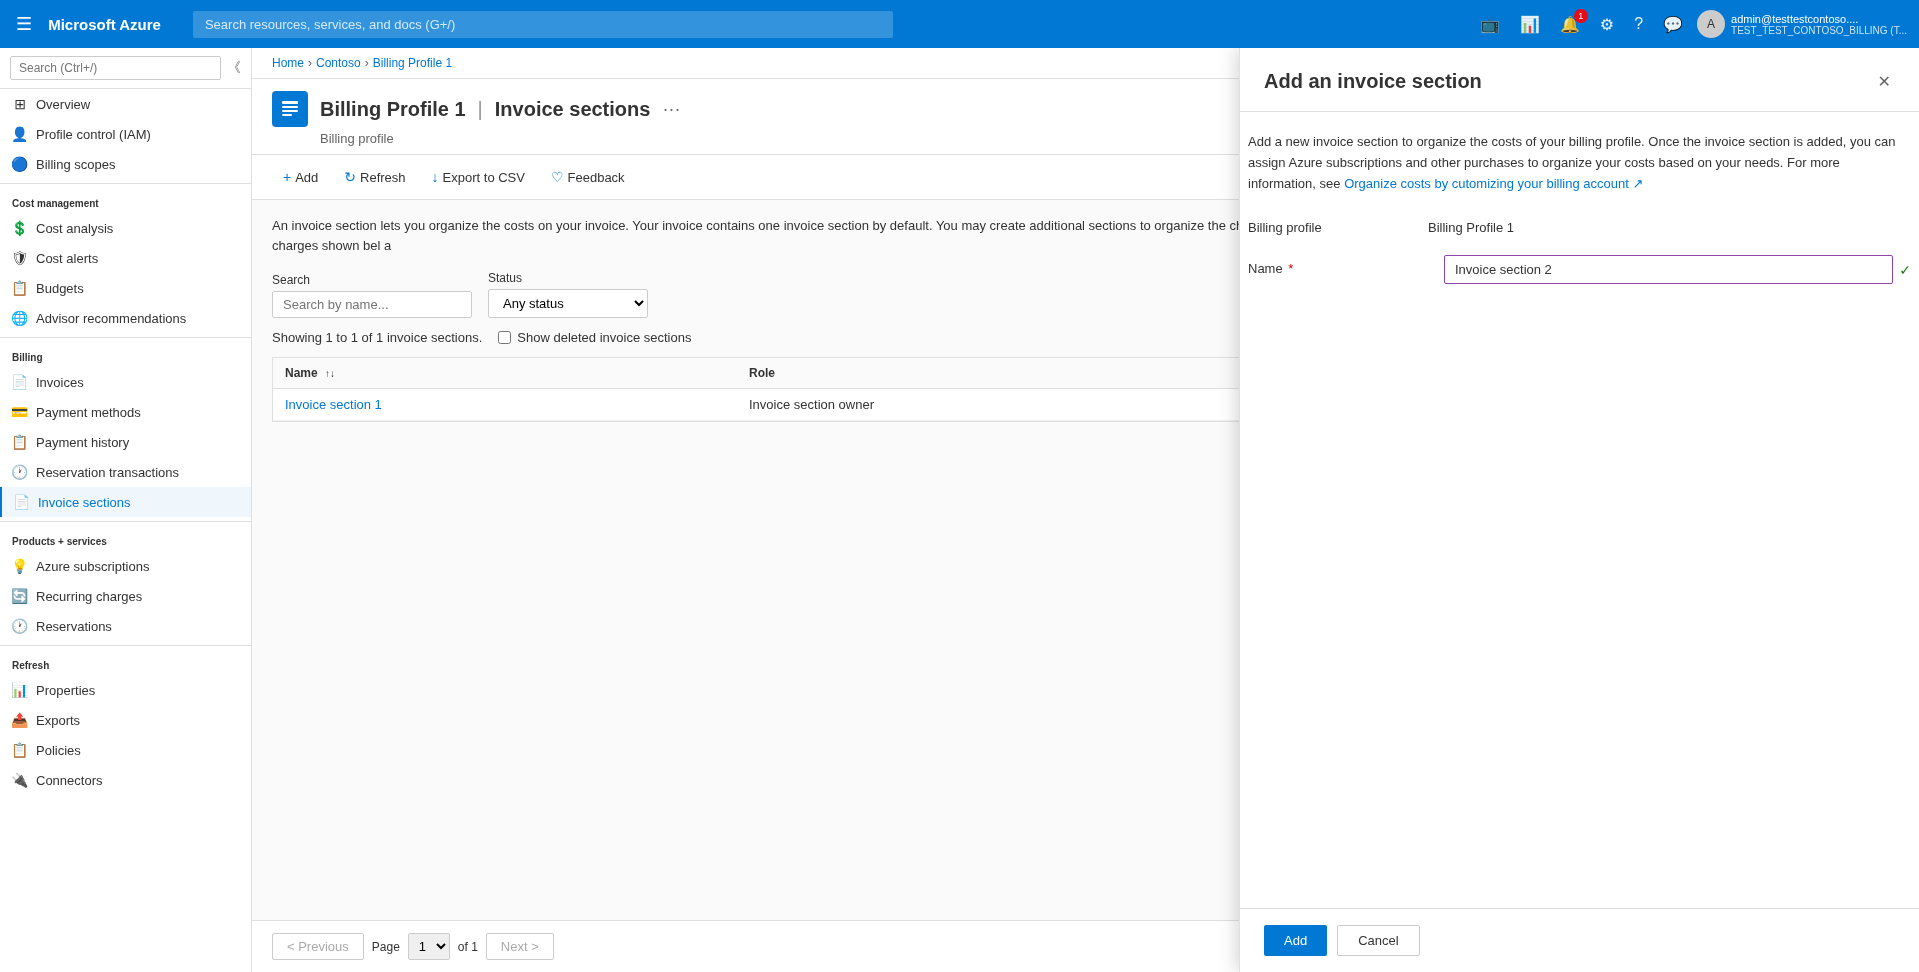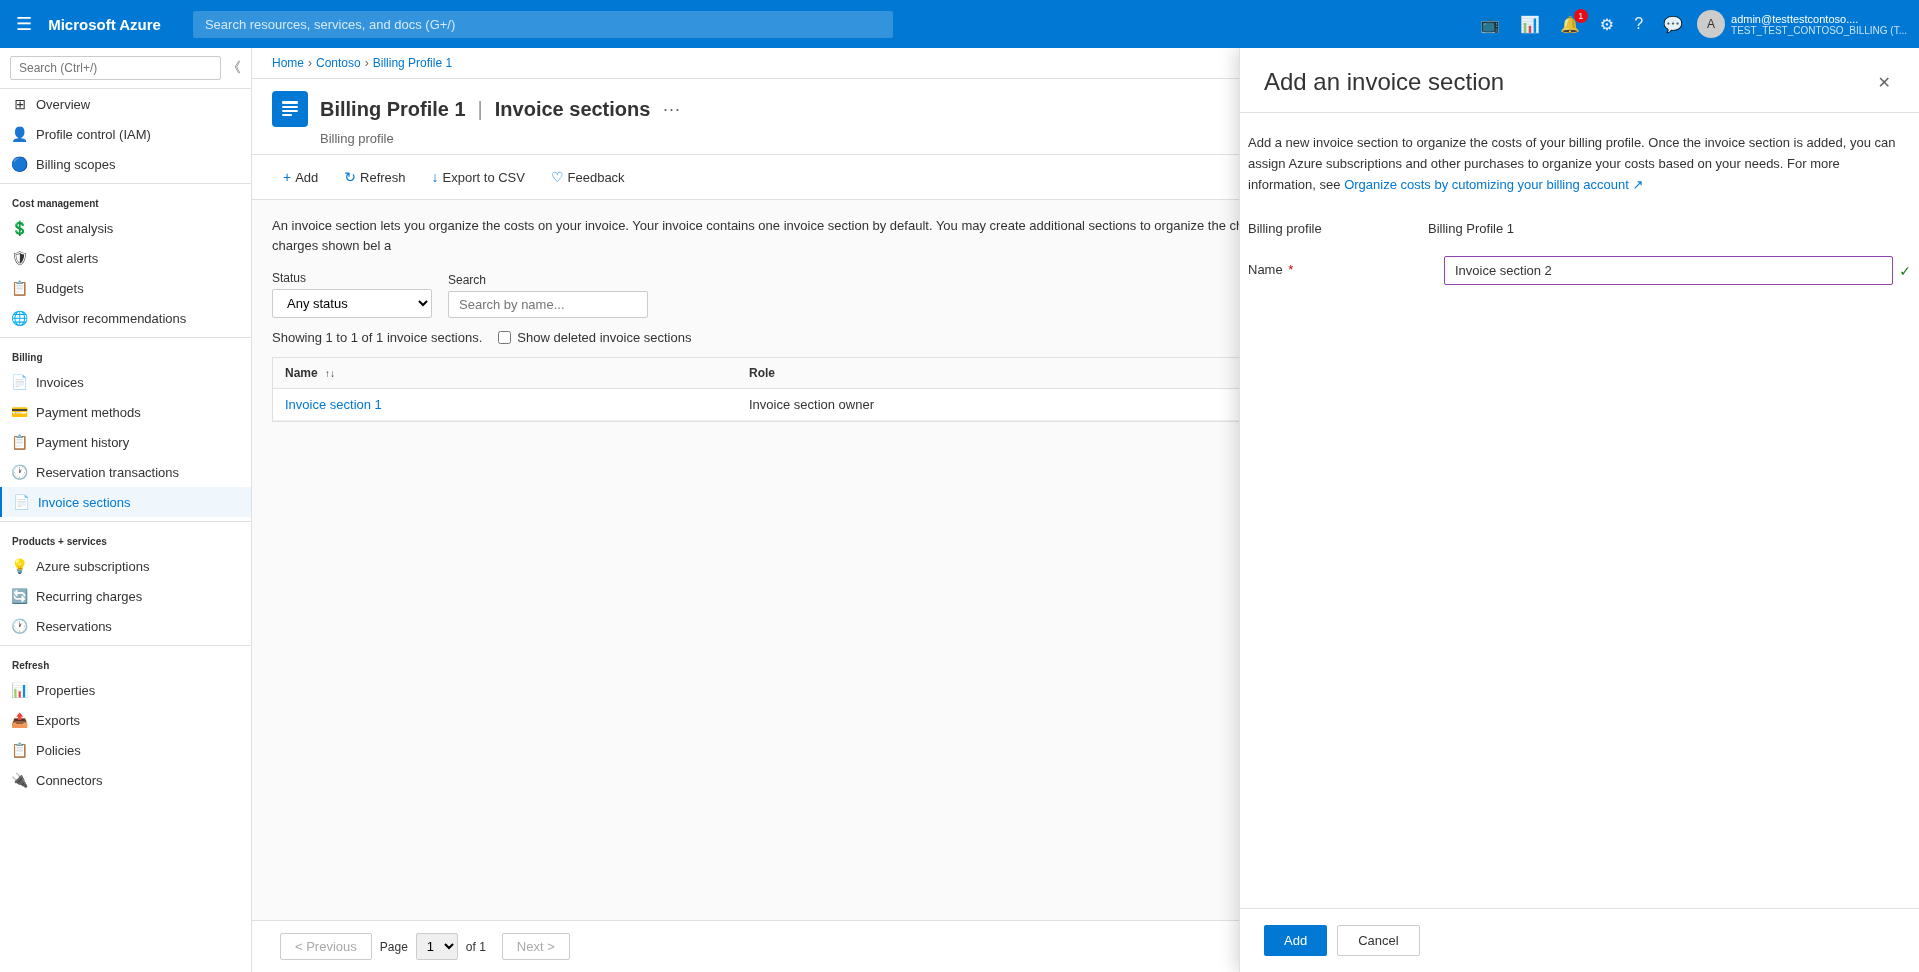--- a/index.html
+++ b/index.html
@@ -74,29 +74,29 @@
     
     .table-container { background: white; border: 1px solid #e0e0e0; }
     .data-table { width: 100%; border-collapse: collapse; }
     .data-table th { background: #fafafa; padding: 8px 12px; text-align: left; font-size: 12px; font-weight: 600; color: #333; border-bottom: 1px solid #e0e0e0; white-space: nowrap; cursor: pointer; }
     .data-table td { padding: 8px 12px; font-size: 13px; color: #333; border-bottom: 1px solid #f0f0f0; }
     .table-link { color: #0078d4; text-decoration: none; cursor: pointer; }
     .sort-icon { font-size: 10px; margin-left: 4px; }
 
     
     .pagination { display: flex; align-items: center; gap: 8px; padding: 12px 20px; background: white; border-top: 1px solid #e0e0e0; flex-shrink: 0; }
-    .pagination-btn { padding: 5px 14px; border: 1px solid #ccc; background: white; cursor: pointer; font-size: 13px; border-radius: 2px; margin-left: 8px; }
+    .pagination-btn { padding: 5px 14px; border: 1px solid #ccc; background: white; cursor: pointer; font-size: 13px; border-radius: 2px; }
     .pagination-btn:disabled { color: #aaa; cursor: default; }
     .pagination-text { font-size: 12px; color: #333; }
     .page-select { padding: 4px 6px; border: 1px solid #ccc; font-size: 13px; border-radius: 2px; }
 
     
     .panel-overlay { position: absolute; top: 0; right: 0; width: 680px; height: 100%; background: white; border-left: 1px solid #e0e0e0; box-shadow: -4px 0 16px rgba(0,0,0,0.15); display: flex; flex-direction: column; z-index: 50; }
     .panel-header { padding: 20px 24px 16px; border-bottom: 1px solid #e0e0e0; display: flex; align-items: center; justify-content: space-between; }
-    .panel-title { font-size: 24px; font-weight: 400; color: #333; }
+    .panel-title { font-size: 20px; font-weight: 700; color: #333; }
     .panel-close { cursor: pointer; font-size: 16px; color: #666; padding: 4px; }
     .panel-body { flex: 1; padding: 20px 8px; overflow-y: auto; }
     .panel-description { font-size: 13px; color: #333; line-height: 1.6; margin-bottom: 20px; }
     .panel-link { color: #0078d4; text-decoration: none; cursor: pointer; }
     .panel-field { display: flex; align-items: flex-start; margin-bottom: 20px; }
     .panel-field-label { width: 180px; font-size: 13px; color: #333; flex-shrink: 0; padding-top: 6px; }
     .panel-field-required { color: #c00; margin-left: 2px; }
     .panel-field-value { font-size: 13px; color: #333; padding-top: 6px; }
     .panel-field-input { flex: 1; padding: 6px 10px; border: 1px solid #8d44ad; border-radius: 2px; font-size: 13px; color: #333; outline: none; margin-left: 16px; }
     .input-check { color: #107c10; margin-left: 6px; font-size: 14px; }
@@ -286,30 +286,30 @@
         <span class="toolbar-btn-icon">♡</span>
         <span>Feedback</span>
       </button>
     </div>
 
     <div class="main-content">
       <div class="description-text">An invoice section lets you organize the costs on your invoice. Your invoice contains one invoice section by default. You may create additional sections to organize the charges shown on your invoice reflecting the usage of each subscription and purchases you've assigned to it. The charges shown bel a</div>
 
       <div class="filters-row">
         <div class="filter-group">
+          <label class="filter-label">Search</label>
+          <input class="filter-input" type="text" placeholder="Search by name..." style="">
+        </div>
+        <div class="filter-group">
           <label class="filter-label">Status</label>
           <select class="filter-select">
             <option>Any status</option>
             <option>Active</option>
             <option>Inactive</option>
           </select>
-        </div>
-        <div class="filter-group">
-          <label class="filter-label">Search</label>
-          <input class="filter-input" type="text" placeholder="Search by name..." style="">
         </div>
       </div>
 
       <div class="show-deleted-row">
         <span class="showing-text">Showing 1 to 1 of 1 invoice sections.</span>
         <input type="checkbox" style="">
         <span>Show deleted invoice sections</span>
       </div>
 
       <div class="table-container">

